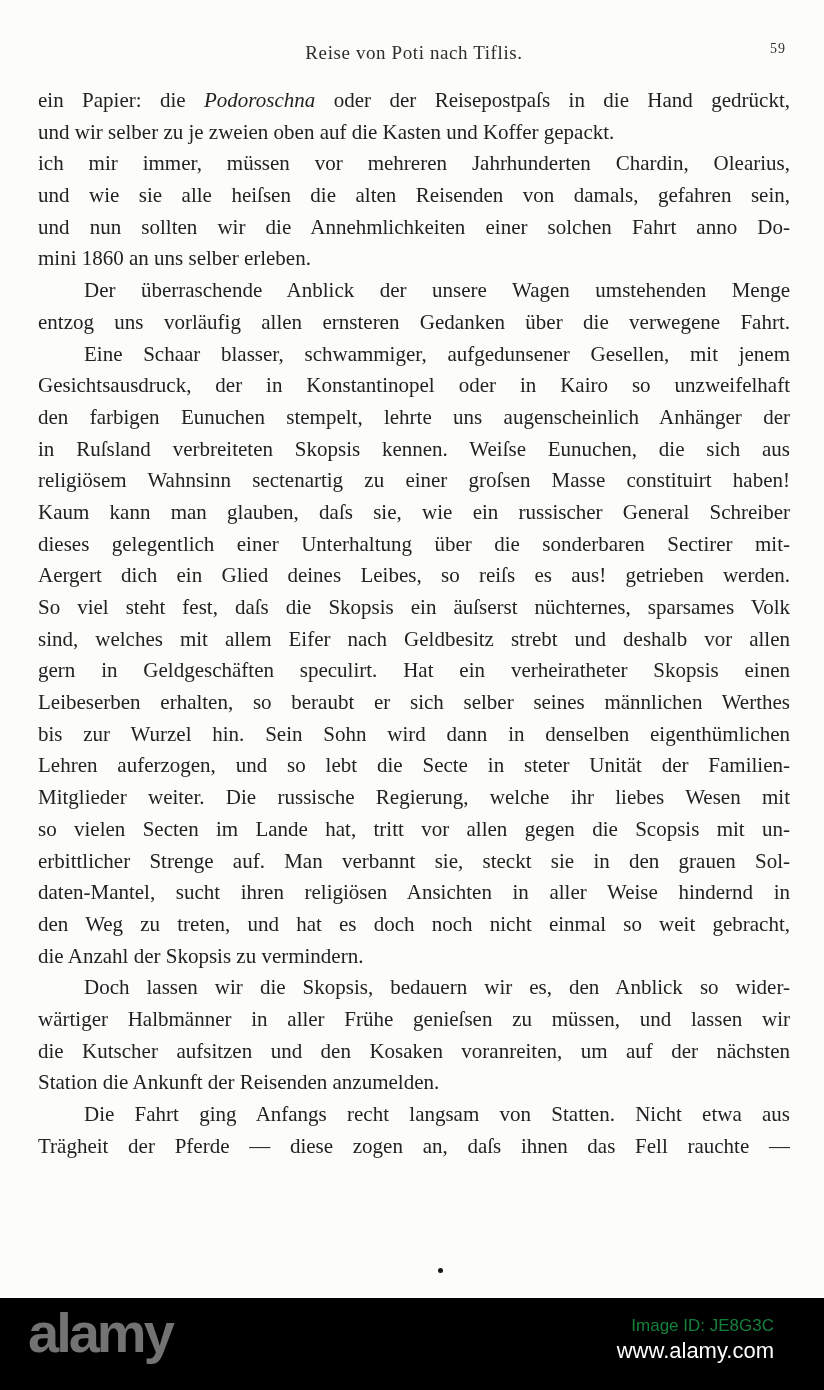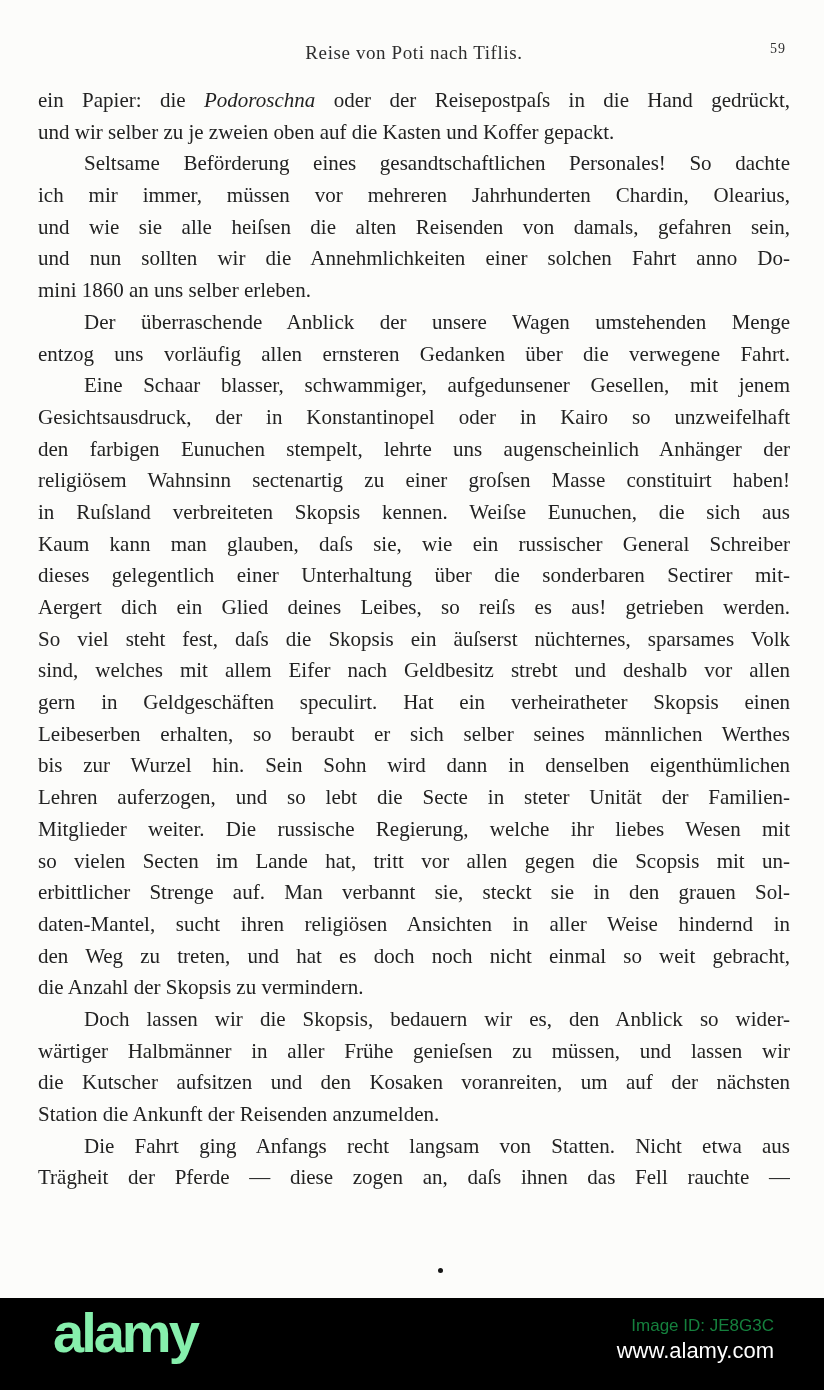--- a/index.html
+++ b/index.html
@@ -36,23 +36,23 @@
     position:absolute;left:438px;top:1268px;width:5px;height:5px;
     border-radius:50%;background:#161616;font-size:0;line-height:0;color:transparent;
   }
   
   .alamy-bar{
     position:absolute;left:0;top:1298px;width:824px;height:92px;
     background:#000;color:#fff;
     font-family:"Liberation Sans","DejaVu Sans",sans-serif;
   }
   .alamy-logo{
-    position:absolute;left:53px;top:2px;
+    position:absolute;left:28px;top:2px;
     font-size:56px;font-weight:bold;letter-spacing:-3px;
-    color:#86efac;
+    color:#737373;
   }
   .alamy-meta{
     position:absolute;right:50px;top:17px;text-align:right;
   }
   .alamy-meta .image-id{
     display:block;font-size:17px;font-weight:normal;color:#15803d;line-height:22px;
   }
   .alamy-meta .website{
     display:block;font-size:22px;font-weight:normal;color:#fff;line-height:28px;
   }
@@ -63,32 +63,31 @@
 <div class="sheet">
 
   <div class="running-head">
     <span class="title">Reise von Poti nach Tiflis.</span>
     <span class="pagenum">59</span>
   </div>
 
   <div class="body-text" id="body-text">
       <div class="line just">ein Papier: die <i>Podoroschna</i> oder der Reisepostpaſs in die Hand gedrückt,</div>
       <div class="line">und wir selber zu je zweien oben auf die Kasten und Koffer gepackt.</div>
-      <div class="line just ind">Seltsame Beförderung eines gesandtschaftlichen Personales!  So dachte</div>
       <div class="line just">ich mir immer, müssen vor mehreren Jahrhunderten Chardin, Olearius,</div>
       <div class="line just">und wie sie alle heiſsen die alten Reisenden von damals, gefahren sein,</div>
       <div class="line just">und nun sollten wir die Annehmlichkeiten einer solchen Fahrt anno Do-</div>
       <div class="line">mini 1860 an uns selber erleben.</div>
       <div class="line just ind">Der überraschende Anblick der unsere Wagen umstehenden Menge</div>
       <div class="line just">entzog uns vorläufig allen ernsteren Gedanken über die verwegene Fahrt.</div>
       <div class="line just ind">Eine Schaar blasser, schwammiger, aufgedunsener Gesellen, mit jenem</div>
       <div class="line just">Gesichtsausdruck, der in Konstantinopel oder in Kairo so unzweifelhaft</div>
       <div class="line just">den farbigen Eunuchen stempelt, lehrte uns augenscheinlich Anhänger der</div>
+      <div class="line just">in Ruſsland verbreiteten Skopsis kennen.  Weiſse Eunuchen, die sich aus</div>
       <div class="line just">religiösem Wahnsinn sectenartig zu einer groſsen Masse constituirt haben!</div>
-      <div class="line just">in Ruſsland verbreiteten Skopsis kennen.  Weiſse Eunuchen, die sich aus</div>
       <div class="line just">Kaum kann man glauben, daſs sie, wie ein russischer General Schreiber</div>
       <div class="line just">dieses gelegentlich einer Unterhaltung über die sonderbaren Sectirer mit-</div>
       <div class="line just">Aergert dich ein Glied deines Leibes, so reiſs es aus! getrieben werden.</div>
       <div class="line just">So viel steht fest, daſs die Skopsis ein äuſserst nüchternes, sparsames Volk</div>
       <div class="line just">sind, welches mit allem Eifer nach Geldbesitz strebt und deshalb vor allen</div>
       <div class="line just">gern in Geldgeschäften speculirt.  Hat ein verheiratheter Skopsis einen</div>
       <div class="line just">Leibeserben erhalten, so beraubt er sich selber seines männlichen Werthes</div>
       <div class="line just">bis zur Wurzel hin.  Sein Sohn wird dann in denselben eigenthümlichen</div>
       <div class="line just">Lehren auferzogen, und so lebt die Secte in steter Unität der Familien-</div>
       <div class="line just">Mitglieder weiter.  Die russische Regierung, welche ihr liebes Wesen mit</div>

